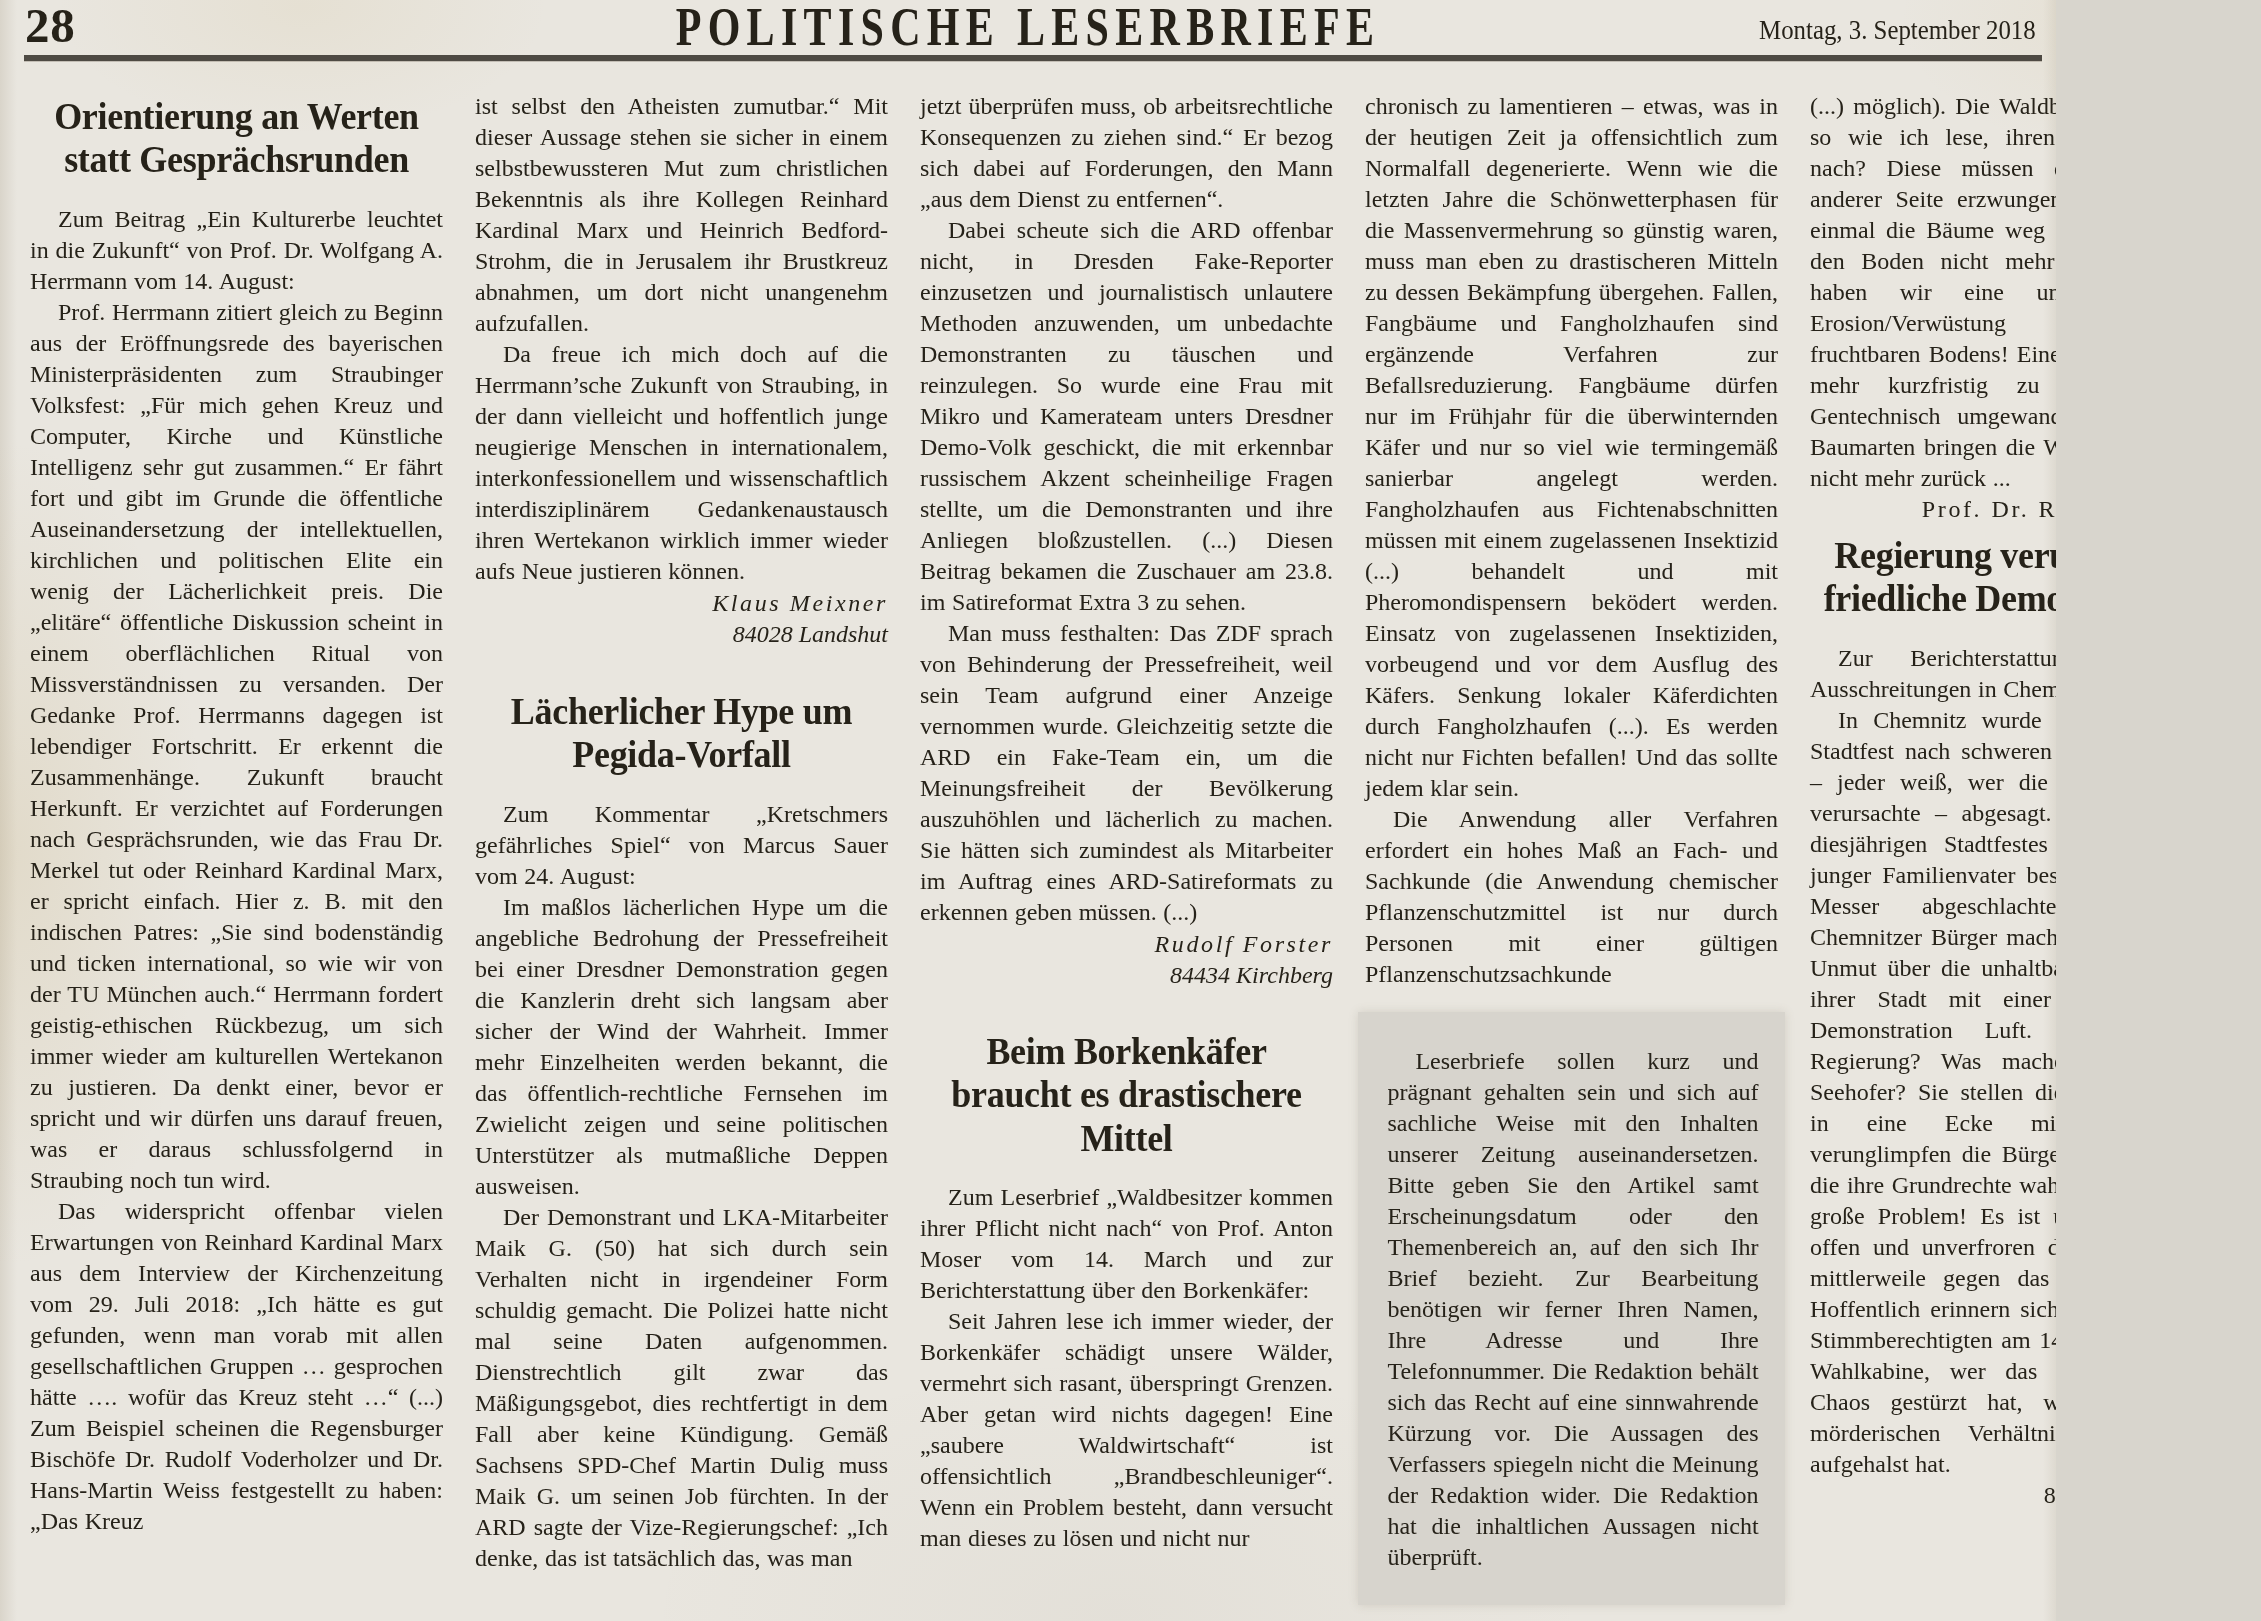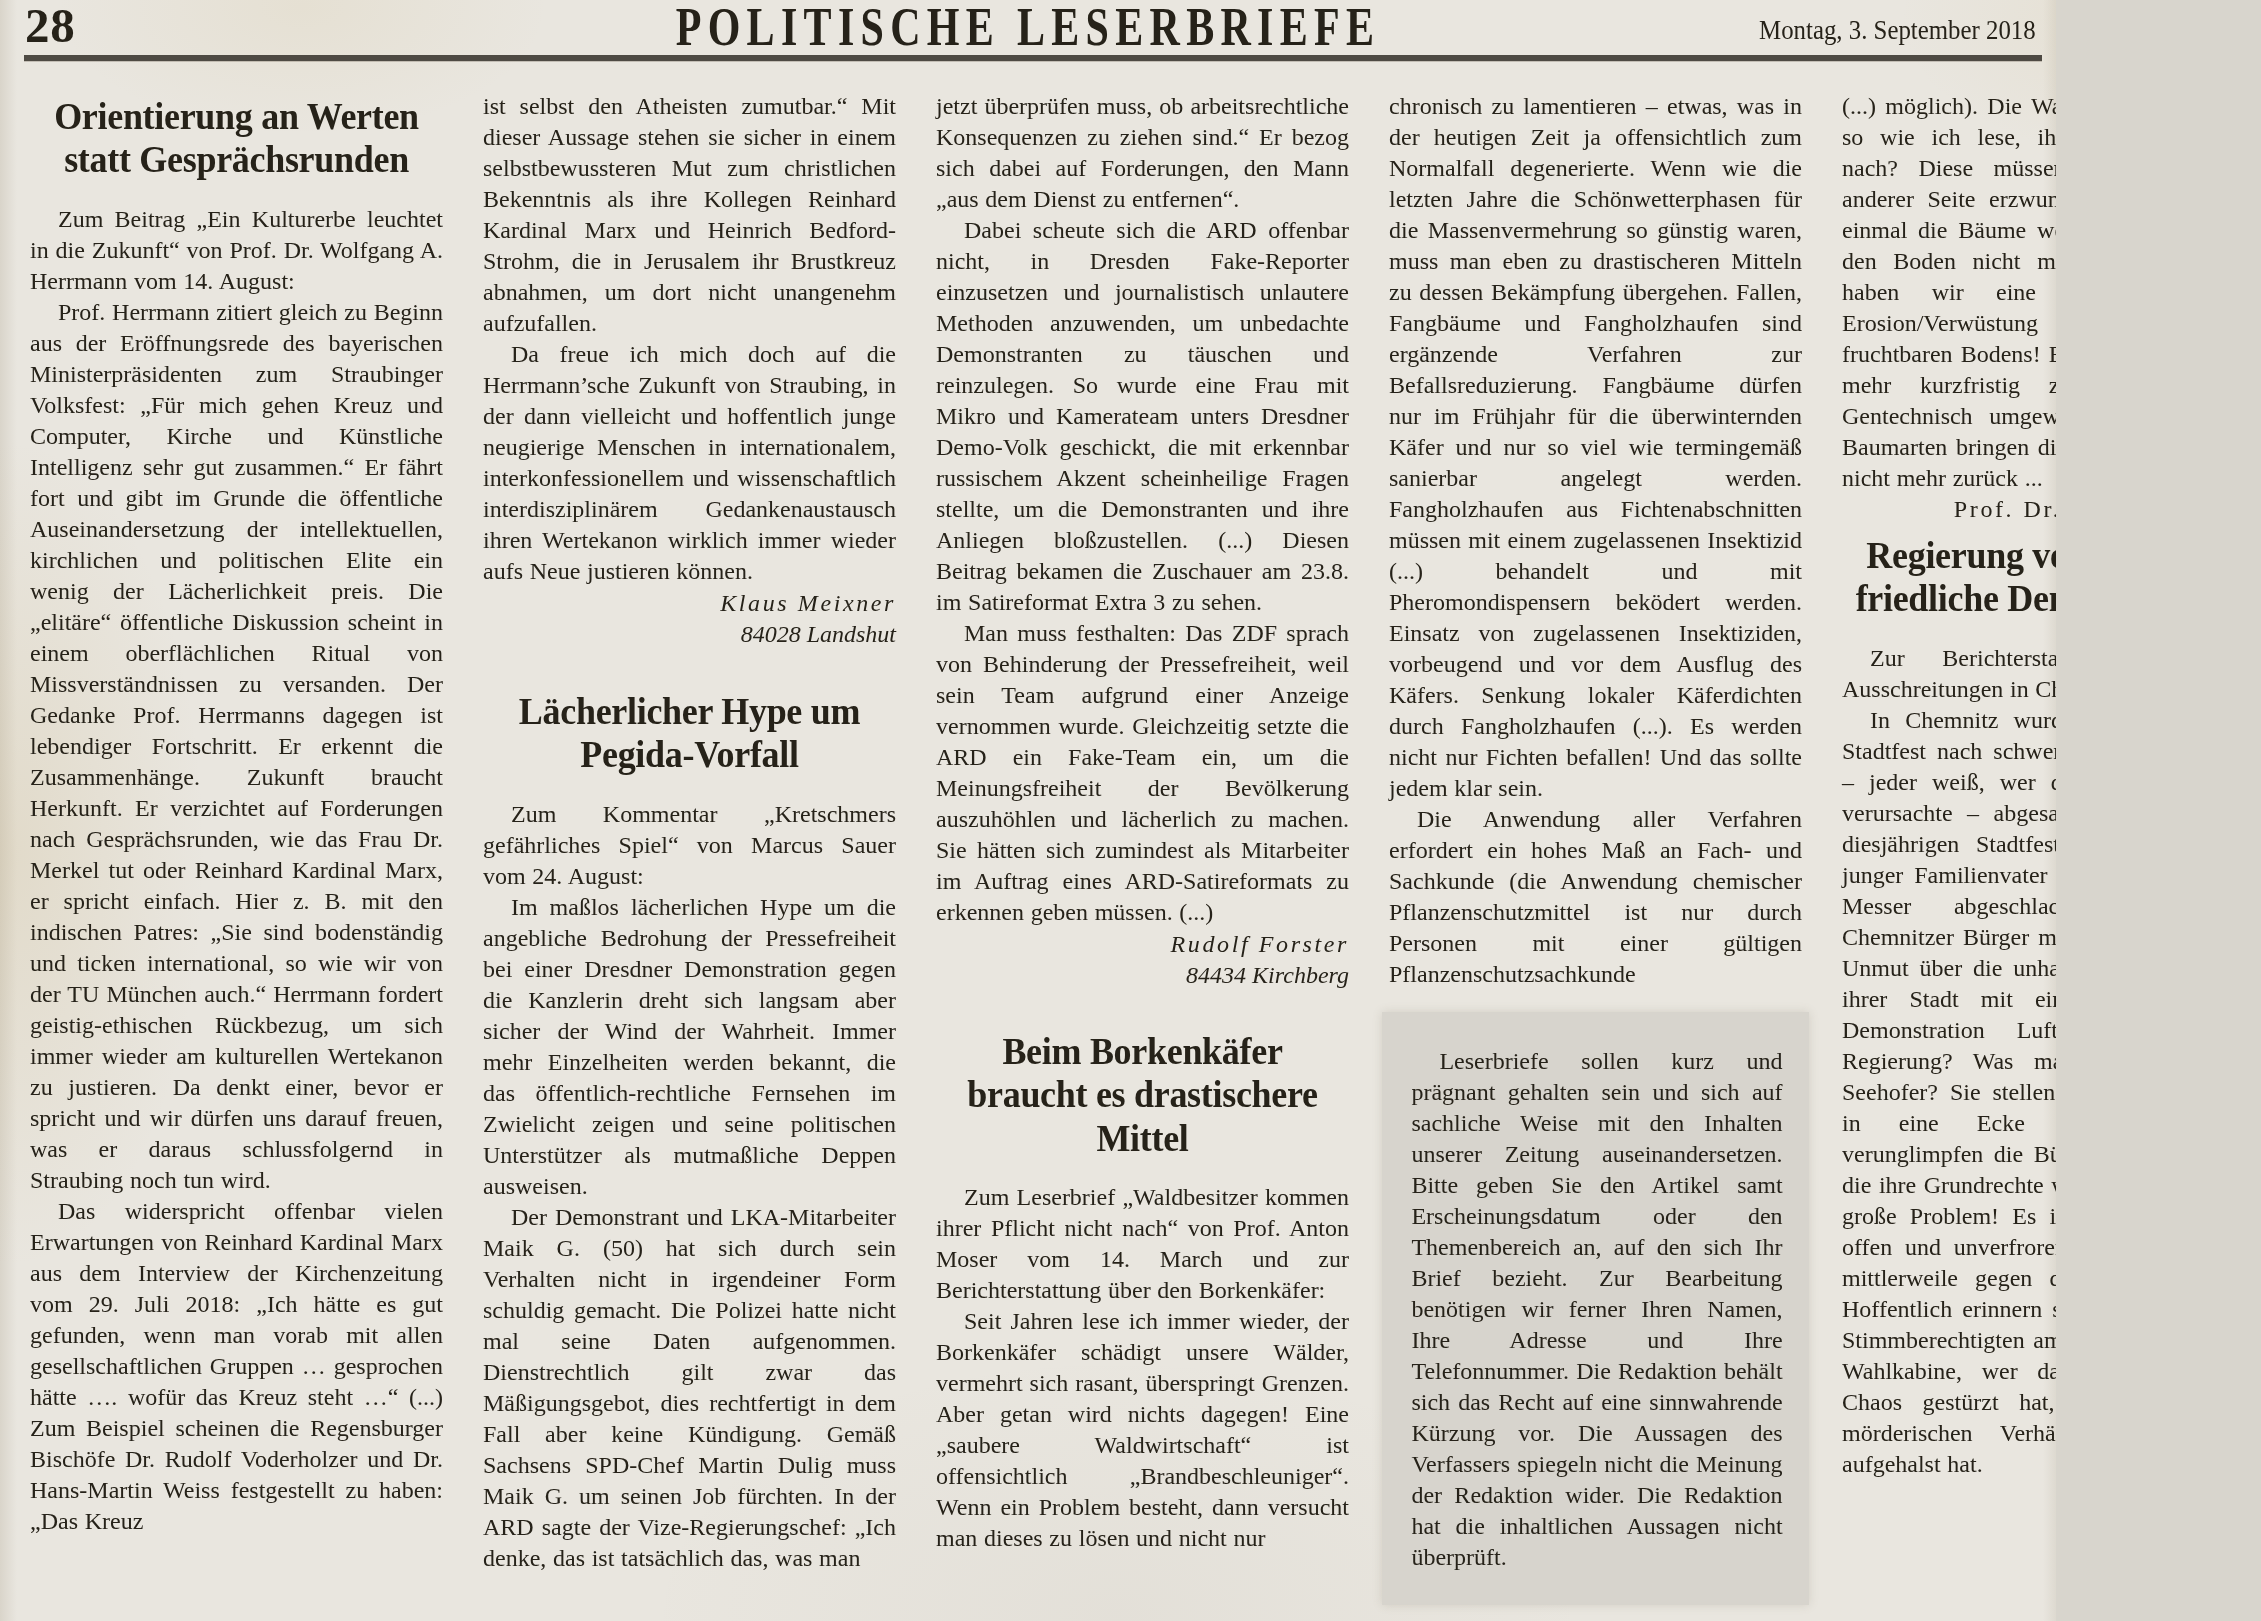--- a/index.html
+++ b/index.html
@@ -46,21 +46,21 @@
     transform: scaleX(0.92); transform-origin: right top;
   }
   .rule {
     position: absolute; left: 24px; right: 14.5px; top: 55px;
     height: 6px; background: var(--rule);
     box-shadow: 0 0.7px 0 rgba(80,70,55,0.35);
   }
   
   .columns {
     position: absolute; top: 91px; left: 0; right: 0; bottom: 0;
-    display: flex; gap: 40px; padding: 0 30px;
+    display: flex; gap: 32px; padding: 0 30px;
     overflow: hidden;
   }
   .col { width: 413px; flex: none; }
   .para {
     font-size: 24px; line-height: 31px;
     text-align: justify; text-justify: inter-word;
     text-indent: 28px;
     word-spacing: 0.7px;
   }
   .para.cont { text-indent: 0; }

